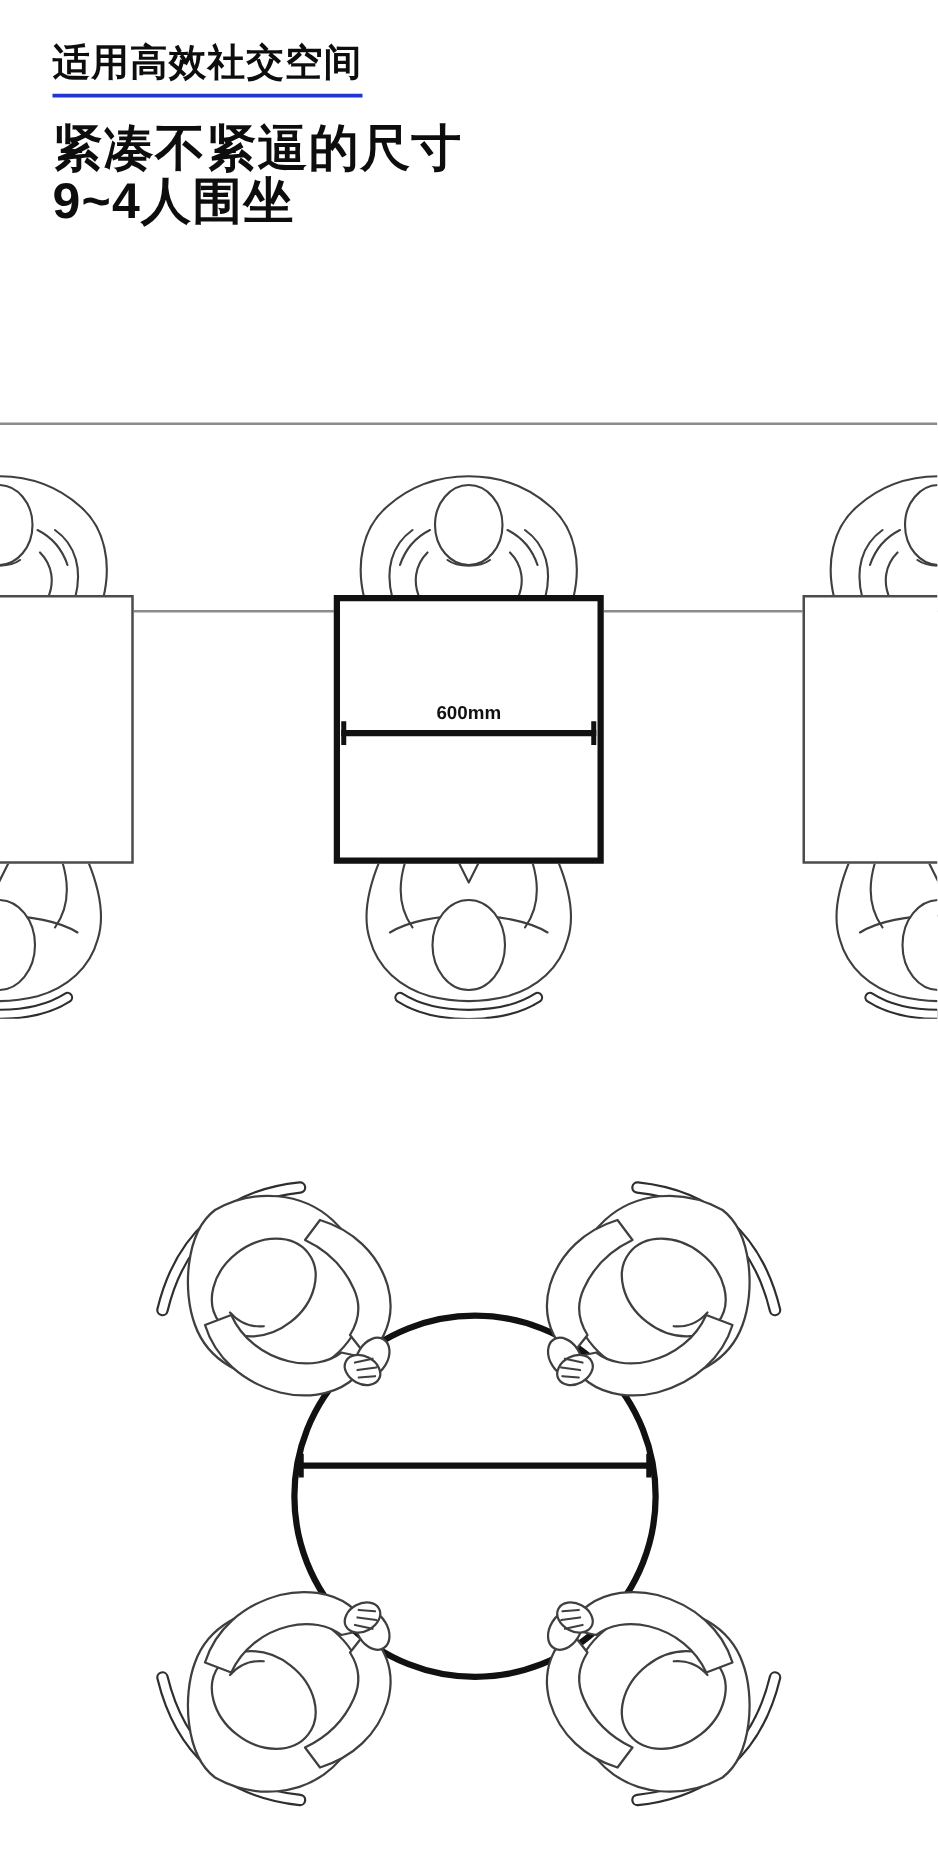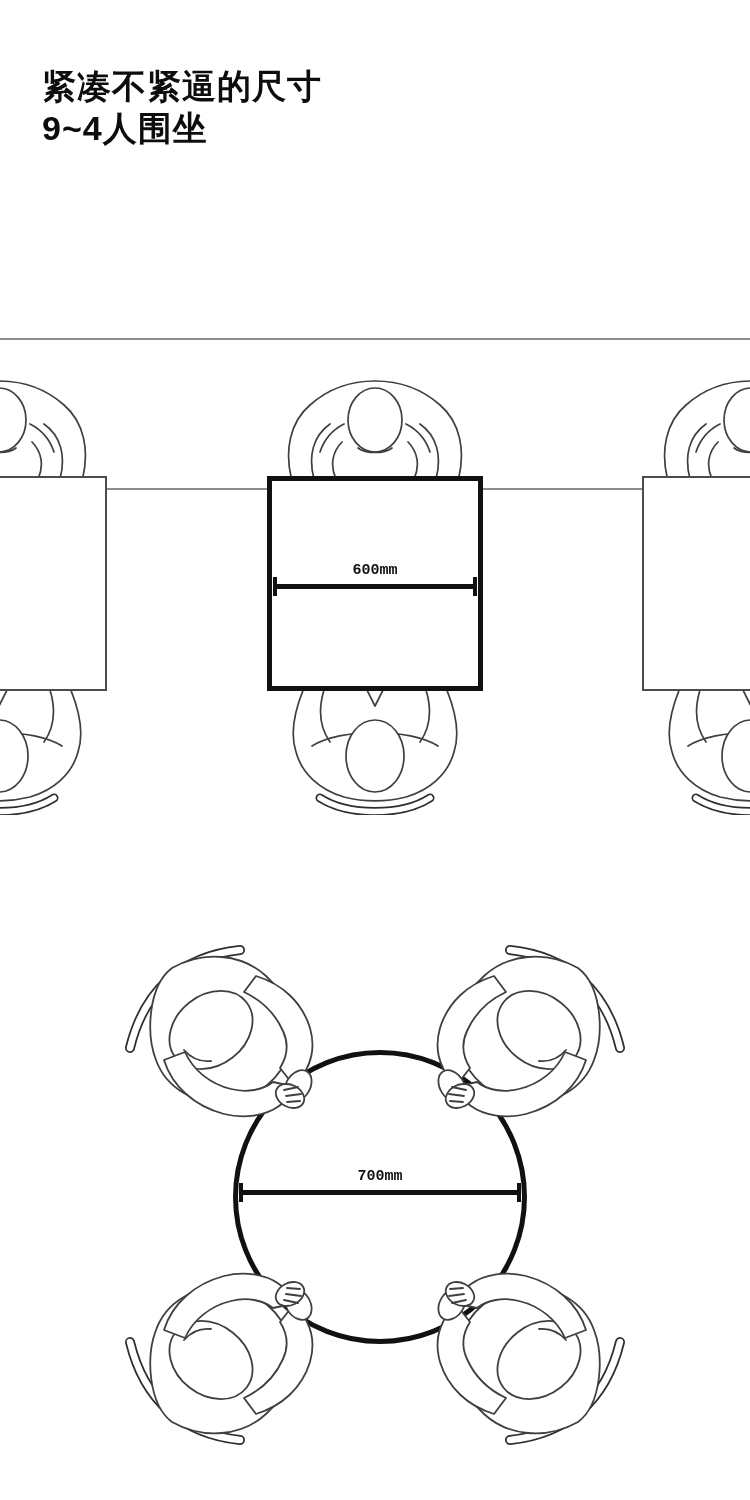--- a/index.html
+++ b/index.html
@@ -6,42 +6,42 @@
   .page{
     position:relative;width:750px;height:1500px;background:#ffffff;overflow:hidden;
     font-family:"Liberation Sans", sans-serif;color:#0d0d0d;
   }
   
   .header{position:absolute;left:42px;top:30px;z-index:5;}
   .title{
     display:inline-block;margin:0;font-size:30px;font-weight:800;letter-spacing:1px;
     border-bottom:3px solid #2136ce;padding-bottom:4px;color:#0d0d0d;
   }
-  .desc{margin-top:35px;font-size:34px;font-weight:800;line-height:42px;letter-spacing:1px;}
+  .desc{margin-top:20px;font-size:40px;font-weight:800;line-height:42px;letter-spacing:1px;}
   
   .guide{position:absolute;left:0;width:750px;background:#8c8c8c;z-index:0;}
   .guide.top{top:338px;height:2px;}
   .guide.mid{top:488px;height:2px;}
   
   .tbl{position:absolute;top:476px;width:216px;height:215px;background:#fff;box-sizing:border-box;z-index:2;}
   .tbl.thin{border:2px solid #4b4b4b;}
   .tbl.thick{border:5px solid #111111;}
   .tbl.left{left:-109px;}
   .tbl.center{left:267px;}
   .tbl.right{left:642px;}
   
   svg.fig{position:absolute;z-index:1;overflow:hidden;}
   svg.round-figs{position:absolute;left:0;top:930px;z-index:2;}
   
   .round-table{
     position:absolute;left:233px;top:1050px;width:294px;height:294px;background:#fff;
     border:5px solid #111111;border-radius:50%;box-sizing:border-box;z-index:1;
   }
   
-  .dim{position:absolute;z-index:3;font-family:Liberation Mono, monospace;}
+  .dim{position:absolute;z-index:3;}
   .dim600{left:273px;top:562px;width:204px;}
   .dim700{left:239px;top:1168px;width:282px;}
   .dim-label{
     text-align:center;font-size:15px;font-weight:700;line-height:18px;color:#111111;
     margin-bottom:4px;letter-spacing:0px;
   }
   .dim-line{position:relative;height:5px;background:#111111;margin-top:2px;}
   .tick{position:absolute;top:-7px;width:4px;height:19px;background:#111111;}
   .tick.l{left:0;}
   .tick.r{right:0;}
@@ -87,20 +87,21 @@
       <path d="M46,122 C54,148 76,168 106,176 C126,181 147,178 161,168 C168,163 172,155 169,147 L155,144 C145,152 129,155 113,151 C92,146 75,132 67,114 Z"></path>
       <ellipse cx="172" cy="158" rx="15" ry="11" transform="rotate(28 172 158)"></ellipse>
       <path fill="none" d="M166,152 L180,149 M168,158 L183,156 M169,164 L182,163"></path>
     </g>
   </defs>
 </svg>
 
 <div class="page">
 
   <div class="header">
+    <h1 class="title">适用高效社交空间</h1>
     <div class="desc">
       <div>紧凑不紧逼的尺寸</div>
       <div>9~4人围坐</div>
     </div>
   </div>
 
   <div class="guide top"></div>
   <div class="guide mid"></div>
 
   <svg class="fig" style="left:-96px;top:374px" width="190" height="105" viewBox="0 0 190 105">
@@ -146,20 +147,19 @@
       </g>
     <g transform="translate(118,522) scale(1,-1)">
         <use href="#diagPerson"></use>
       </g>
     <g transform="translate(632,522) scale(-1,-1)">
         <use href="#diagPerson"></use>
       </g>
   </svg>
 
   <div class="dim dim700">
-    <div class="dim-label">700mm</div>
     <div class="dim-line">
       <span class="tick l"></span>
       <span class="tick r"></span>
     </div>
   </div>
 
 </div>
 
 </body></html>

